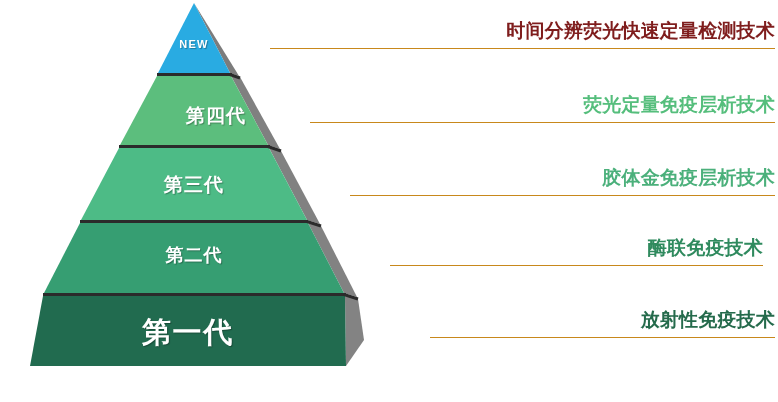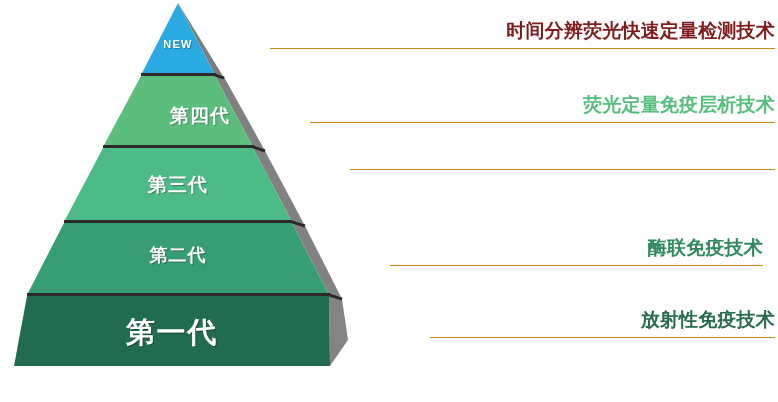--- a/index.html
+++ b/index.html
@@ -16,21 +16,21 @@
   #stage {
     position: relative;
     width: 778px;
     height: 402px;
     background: #ffffff;
   }
 
   
   #pyramid-graphic {
     position: absolute;
-    left: 0;
+    left: 16px;
     top: 0;
     width: 400px;
     height: 314px;
   }
   .tier-caption {
     position: absolute;
     color: #ffffff;
     font-weight: bold;
     white-space: nowrap;
     text-align: center;
@@ -126,20 +126,21 @@
       <span class="label-text" style="color:#7f1d1d;">时间分辨荧光快速定量检测技术</span>
       <span class="label-rule" style="width:505px;"></span>
     </div>
 
     <div class="label-row" style="top:92px;">
       <span class="label-text" style="color:#55BE7C;">荧光定量免疫层析技术</span>
       <span class="label-rule" style="width:465px;"></span>
     </div>
 
     <div class="label-row" style="top:165px;">
+      <span class="label-text" style="color:#4BB07B;">胶体金免疫层析技术</span>
       <span class="label-rule" style="width:425px;"></span>
     </div>
 
     <div class="label-row" style="top:235px; right:15px;">
       <span class="label-text" style="color:#2F8A5E;">酶联免疫技术</span>
       <span class="label-rule" style="width:373px;"></span>
     </div>
 
     <div class="label-row" style="top:307px;">
       <span class="label-text" style="color:#256B4C;">放射性免疫技术</span>

